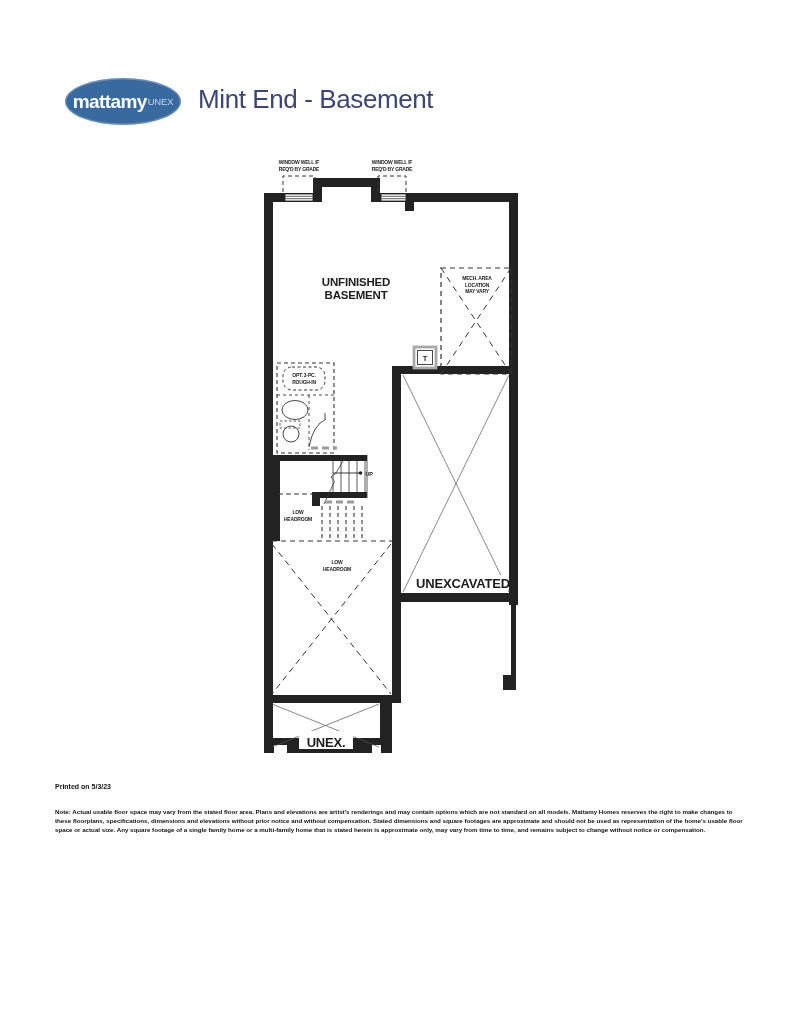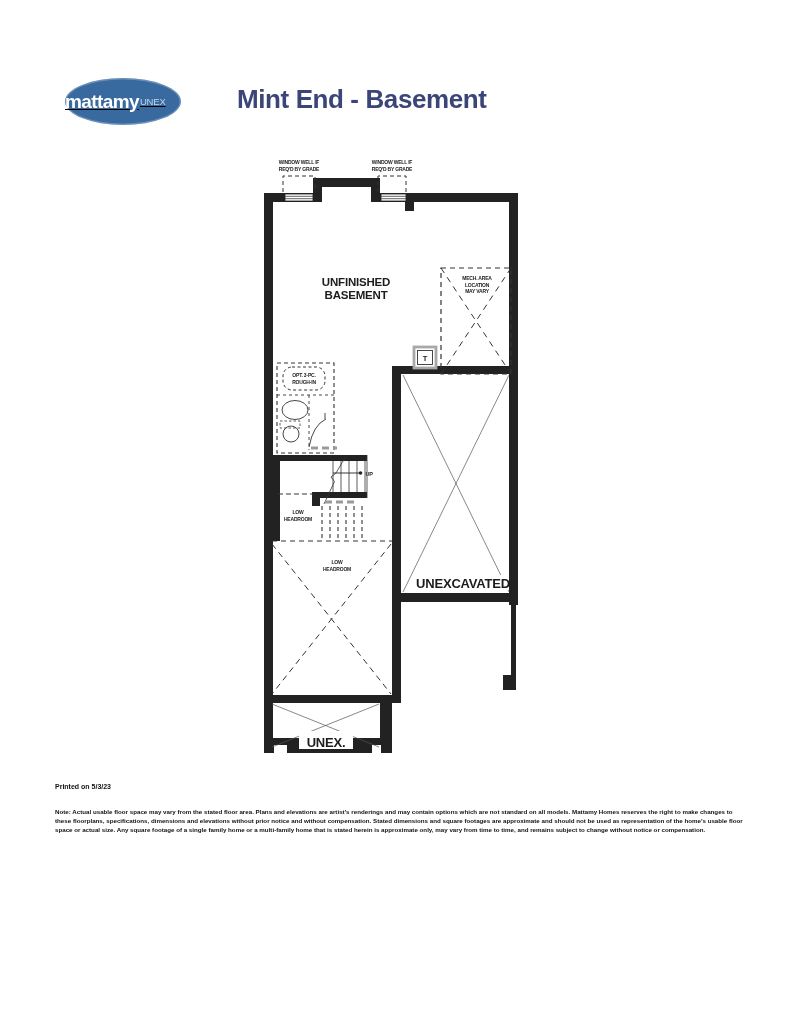--- a/index.html
+++ b/index.html
@@ -9,34 +9,33 @@
     background:#ffffff;
     font-family:"Liberation Sans",sans-serif;
     overflow:hidden;
   }
   
   .logo{
     position:absolute;left:65px;top:78px;
     width:116px;height:47px;
     background:#38699f;
     border-radius:50%;
-    display:flex;align-items:center;justify-content:flex-start;
+    display:flex;align-items:center;justify-content:center;
     box-shadow:inset 0 0 0 1.5px rgba(255,255,255,0.25);
-    text-decoration:underline;
   }
   .logo .brand-bold{
     color:#ffffff;font-size:19px;font-weight:bold;letter-spacing:-0.6px;
   }
   .logo .brand-light{
     color:#c3d6e8;font-size:9.5px;font-weight:normal;letter-spacing:-0.2px;
     margin-left:1px;
   }
   .page-title{
     position:absolute;left:198px;top:84px;
-    font-size:26px;font-weight:700;color:#3b4578;letter-spacing:-0.4px;margin-left:39px;
+    font-size:26px;font-weight:400;color:#3b4578;letter-spacing:-0.4px;
   }
   
   .plan-svg{position:absolute;left:0;top:0;}
   .plan-svg text{
     font-family:"Liberation Sans",sans-serif;
     font-weight:bold;fill:#1c1c1c;letter-spacing:-0.2px;
   }
   
   .printed{
     position:absolute;left:55px;top:783px;

